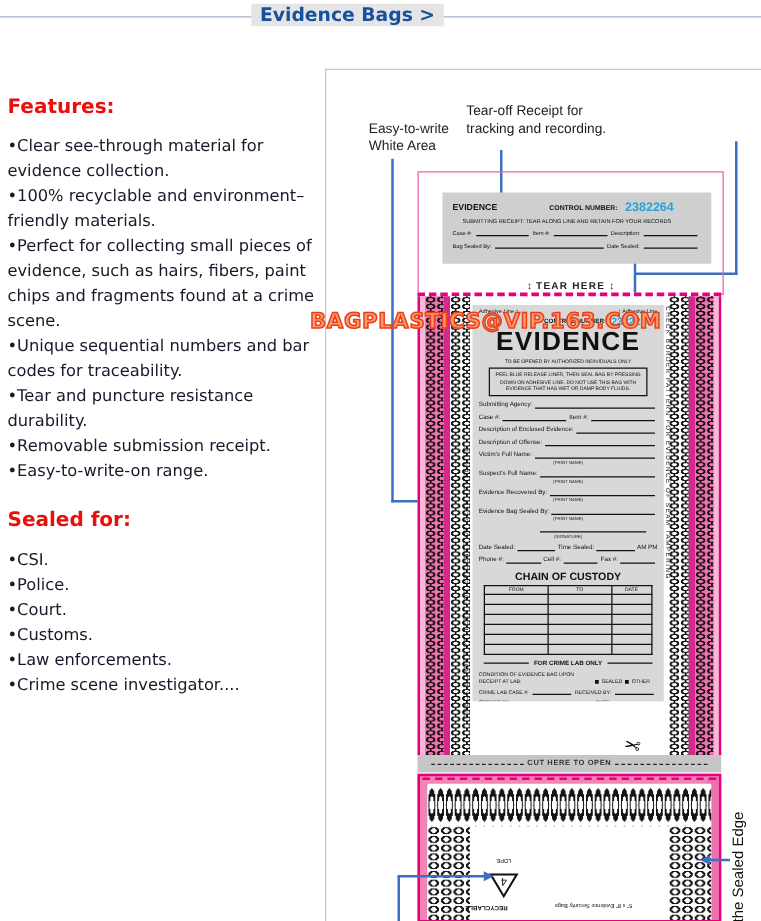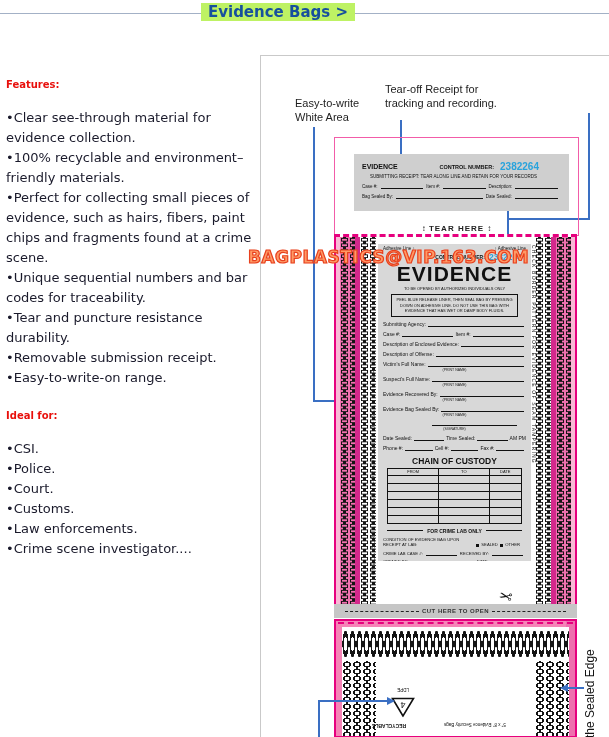--- a/index.html
+++ b/index.html
@@ -3,26 +3,26 @@
 <meta charset="utf-8">
 <style>
   html,body{margin:0;padding:0;}
   body{width:609px;height:737px;position:relative;background:#fff;overflow:hidden;
        font-family:"DejaVu Sans",sans-serif;color:#1a1a2b;}
 
   
   .title-rule{position:absolute;left:0;top:13px;width:609px;height:1px;background:#a3b1c6;}
   .page-title{position:absolute;left:0;top:3px;width:556px;text-align:center;margin:0;
               font-size:15px;font-weight:bold;color:#17509d;}
-  .page-title span{background:#bef264;padding:0 7px;cursor:pointer;}
+  .page-title span{background:#e5e5e5;padding:0 7px;cursor:pointer;}
 
   
   .left-col{position:absolute;left:6px;top:57px;width:252px;font-size:13px;line-height:20px;}
   .left-col p{margin:0;}
-  .left-col h2{color:#e8100c;font-size:10px;line-height:20px;margin:18px 0 0 0;}
+  .left-col h2{color:#e8100c;font-size:16px;line-height:20px;margin:18px 0 0 0;}
   .left-col ul{list-style:none;margin:13px 0 0 0;padding:0;}
   .left-col li::before{content:"\2022";}
 
   
   .image-panel{position:absolute;left:260px;top:55px;width:349px;height:682px;background:#fff;
                border-left:1px solid #c9c9c9;border-top:1px solid #c9c9c9;overflow:hidden;
                font-family:"Liberation Sans",sans-serif;color:#111;}
   .ann{position:absolute;font-size:11px;line-height:14px;color:#1d1d1d;}
 
   
@@ -128,35 +128,35 @@
   <h2>Features:</h2>
   <ul>
     <li>Clear see-through material for evidence collection.</li>
     <li>100% recyclable and environment–friendly materials.</li>
     <li>Perfect for collecting small pieces of evidence, such as hairs, fibers, paint chips and fragments found at a crime scene.</li>
     <li>Unique sequential numbers and bar codes for traceability.</li>
     <li>Tear and puncture resistance durability.</li>
     <li>Removable submission receipt.</li>
     <li>Easy-to-write-on range.</li>
   </ul>
-  <h2>Ideal for:</h2>
+  <h2>Sealed for:</h2>
   <ul>
     <li>CSI.</li>
     <li>Police.</li>
     <li>Court.</li>
     <li>Customs.</li>
     <li>Law enforcements.</li>
     <li>Crime scene investigator....</li>
   </ul>
 </div>
 
 <div class="image-panel">
 
   <div class="ann" style="left:34px;top:40px;width:80px;">Easy-to-write White Area</div>
-  <div class="ann" style="left:112px;top:26px;width:122px;margin-left:12px;">Tear-off Receipt for tracking and recording.</div>
+  <div class="ann" style="left:112px;top:26px;width:122px;">Tear-off Receipt for tracking and recording.</div>
 
   <div class="cl" style="left:52px;top:71px;width:2px;height:275px;"></div>
   <div class="cl" style="left:52px;top:344px;width:80px;height:2px;"></div>
   <div class="ah right" style="left:131px;top:341px;"></div>
 
   <div class="cl" style="left:139px;top:64px;width:2px;height:38px;"></div>
   <div class="ah down" style="left:136px;top:101px;"></div>
 
   <div class="cl" style="left:327px;top:57px;width:2px;height:107px;"></div>
   <div class="cl" style="left:247px;top:162px;width:82px;height:2px;"></div>

